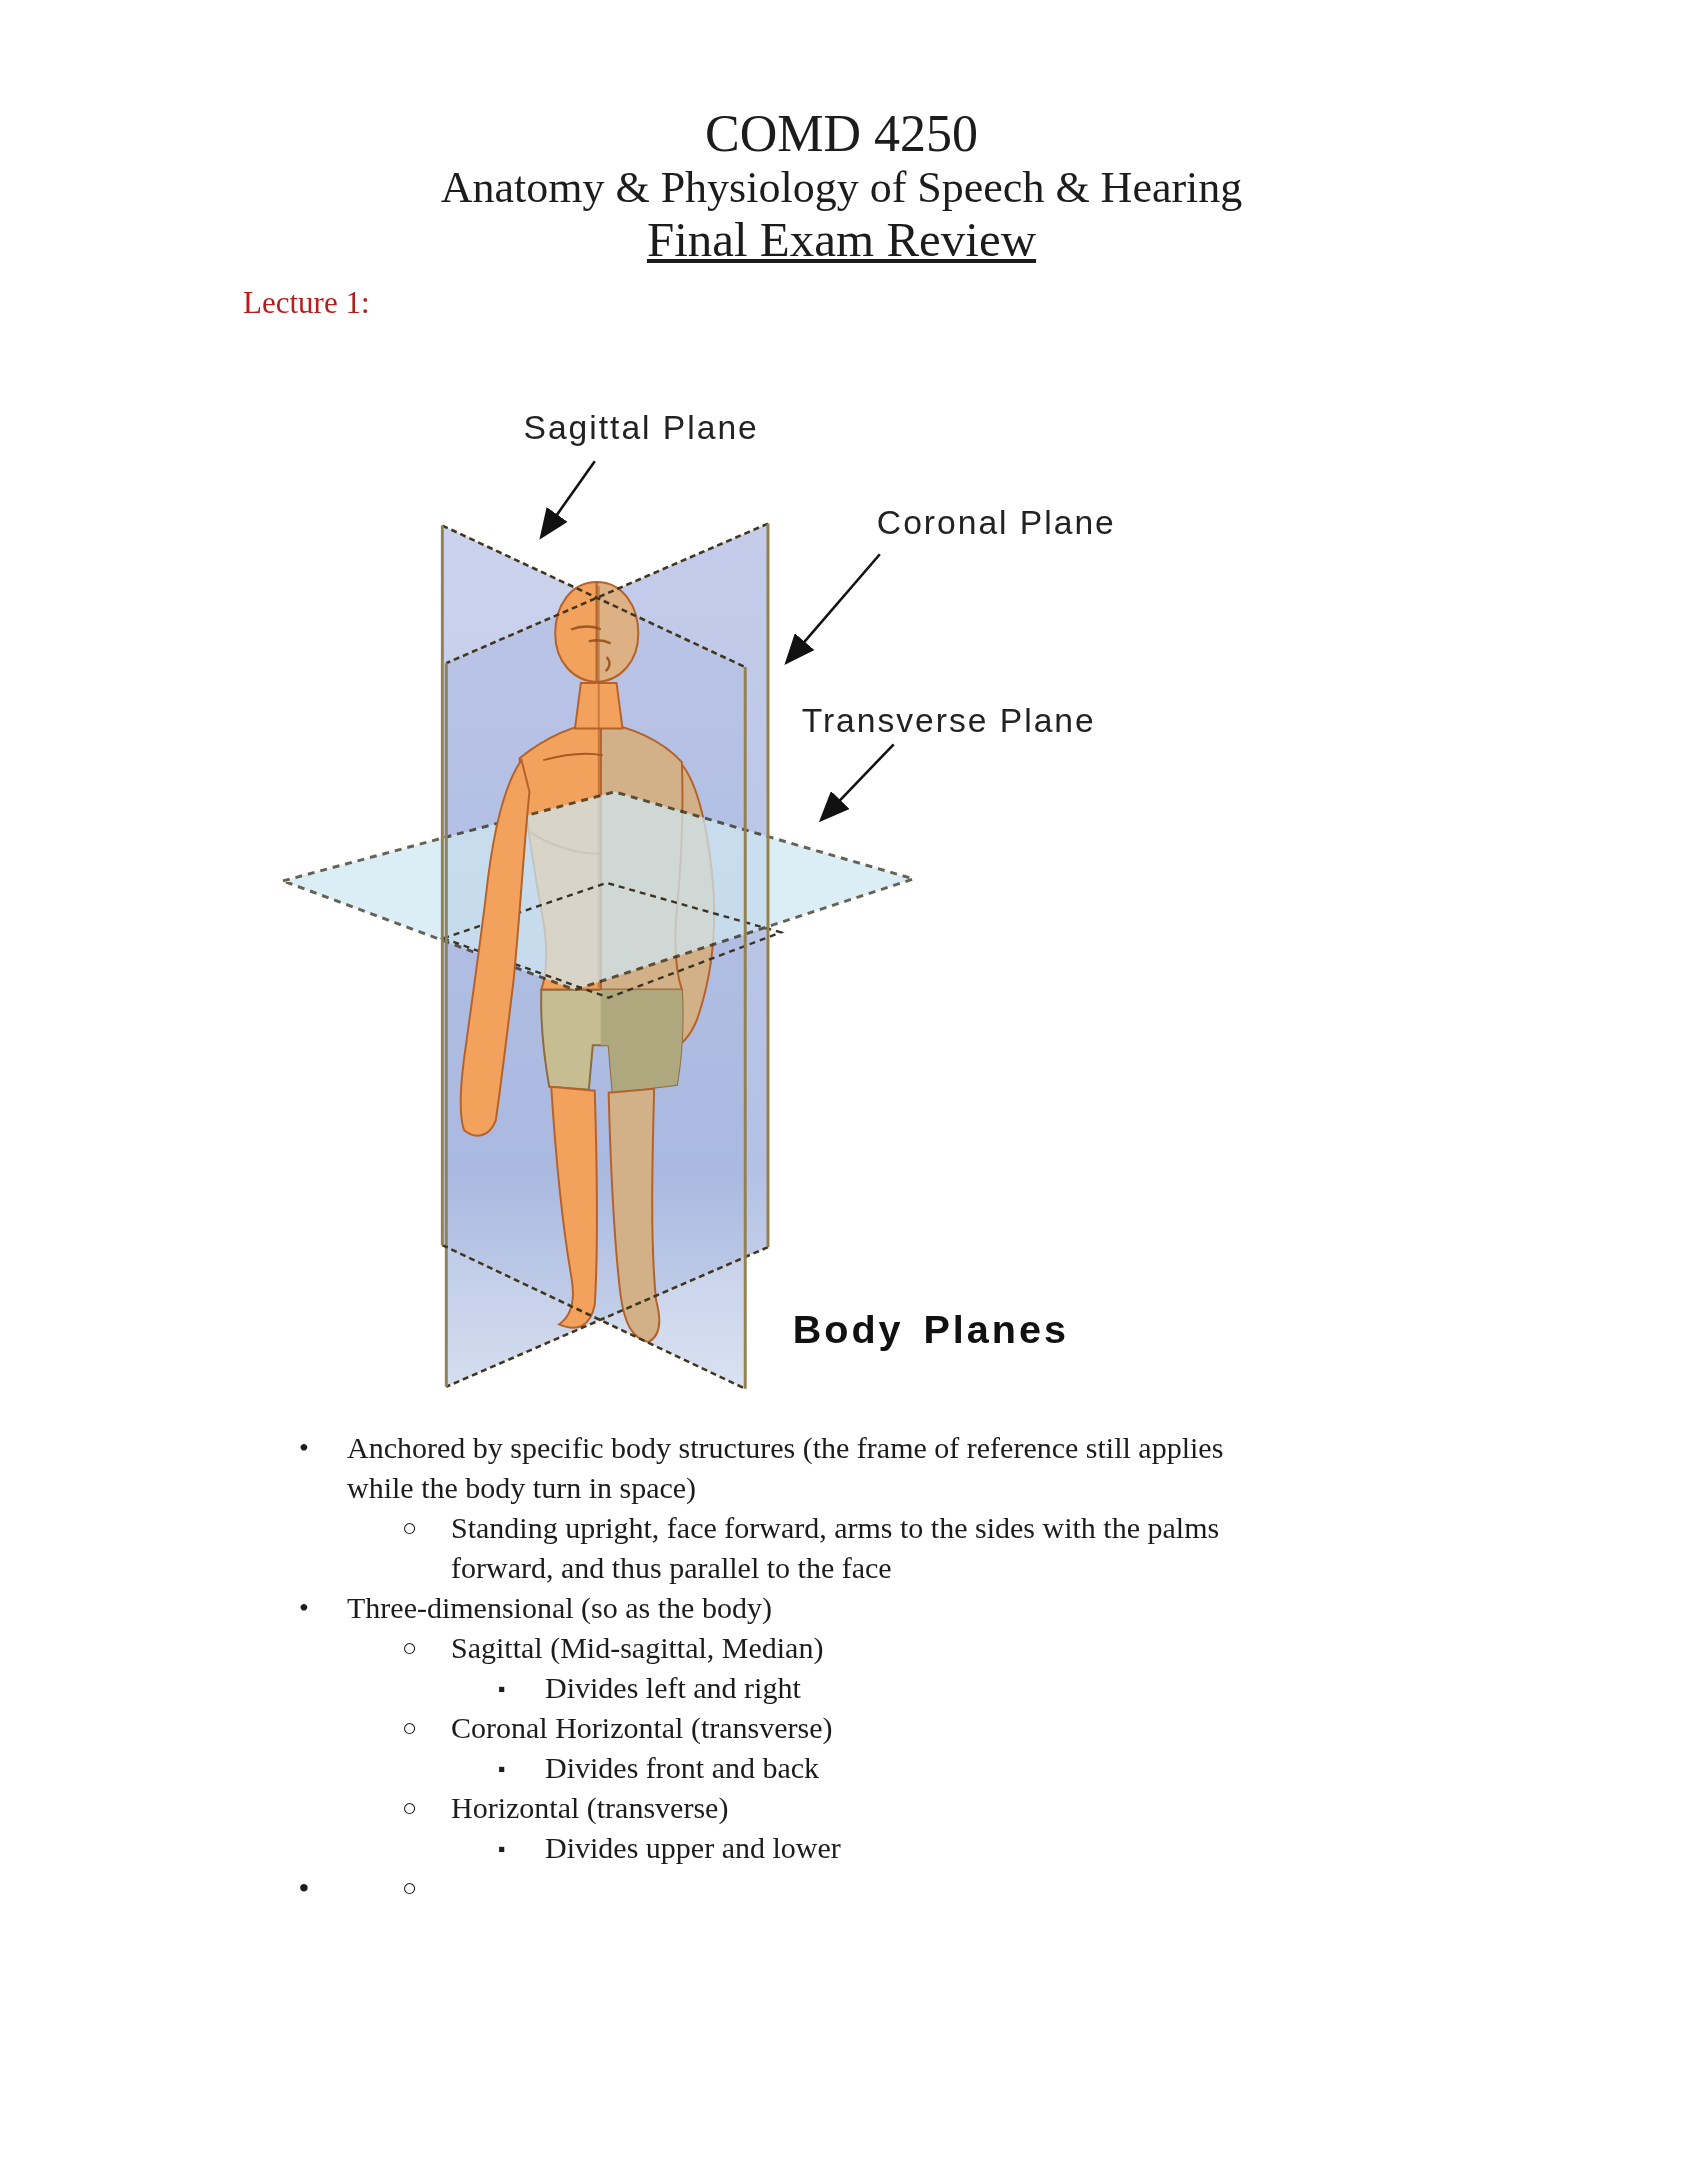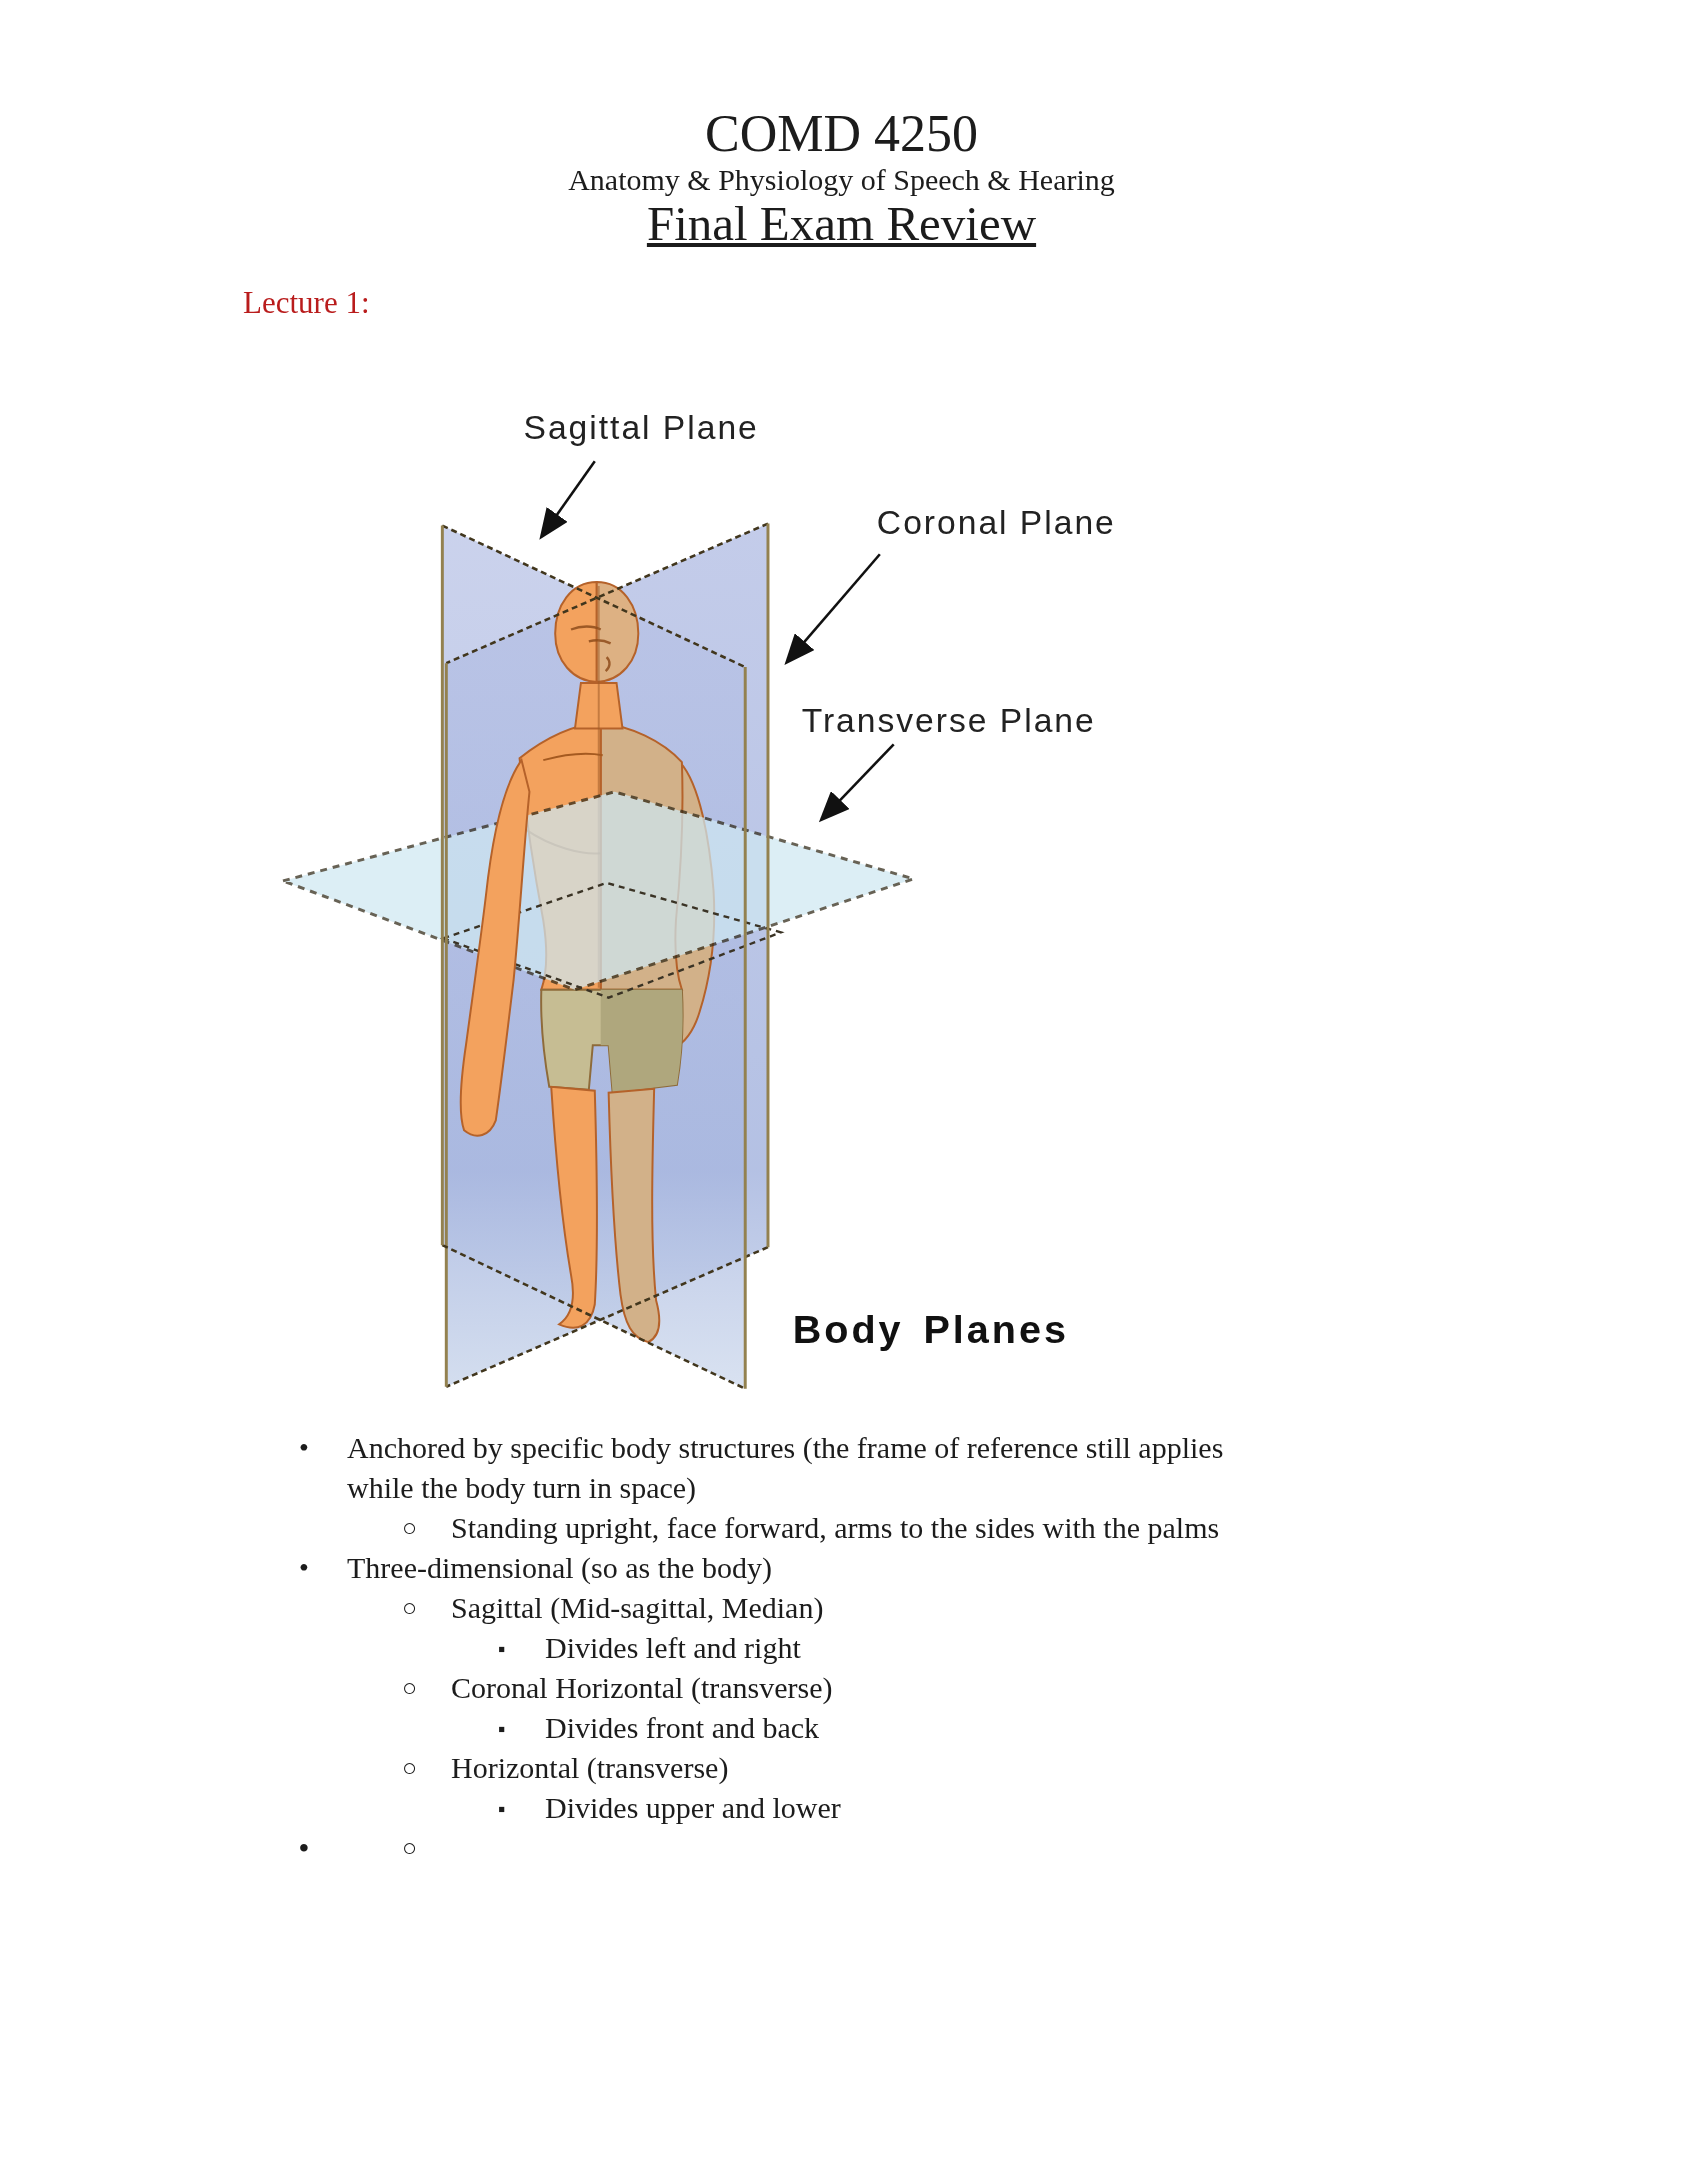--- a/index.html
+++ b/index.html
@@ -16,21 +16,21 @@
     overflow: hidden;
   }
   
   .header {
     position: absolute;
     top: 105px; left: 0; width: 1683px;
     text-align: center;
     line-height: 1.12;
   }
   .course-code   { font-size: 52px; }
-  .course-name   { font-size: 30px; }
+  .course-name   { font-size: 44px; }
   .doc-title     { font-size: 49px; text-decoration: underline; }
   
   .lecture-label {
     position: absolute;
     left: 243px; top: 285px;
     font-size: 31px;
     color: #b91c1c;
   }
   
   #figure-svg {
@@ -168,20 +168,21 @@
     <text x="809" y="740" class="fig-label">Transverse Plane</text>
     <line x1="902" y1="752" x2="830" y2="827" stroke="#111" stroke-width="2.6" marker-end="url(#ah)"></line>
 
     <text x="800" y="1357" class="fig-caption">Body Planes</text>
   </svg>
 
   <div class="bullets">
       <div class="brow l1"><span class="marker">•</span><span>Anchored by specific body structures (the frame of reference still applies</span></div>
       <div class="brow l1"><span>while the body turn in space)</span></div>
       <div class="brow l2"><span class="marker">○</span><span>Standing upright, face forward, arms to the sides with the palms</span></div>
+      <div class="brow l2"><span>forward, and thus parallel to the face</span></div>
       <div class="brow l1"><span class="marker">•</span><span>Three-dimensional (so as the body)</span></div>
       <div class="brow l2"><span class="marker">○</span><span>Sagittal (Mid-sagittal, Median)</span></div>
       <div class="brow l3"><span class="marker">▪</span><span>Divides left and right</span></div>
       <div class="brow l2"><span class="marker">○</span><span>Coronal Horizontal (transverse)</span></div>
       <div class="brow l3"><span class="marker">▪</span><span>Divides front and back</span></div>
       <div class="brow l2"><span class="marker">○</span><span>Horizontal (transverse)</span></div>
       <div class="brow l3"><span class="marker">▪</span><span>Divides upper and lower</span></div>
       <div class="brow l1 bold"><span class="marker">•</span></div>
       <div class="brow l2 bold"><span class="marker">○</span></div>
     </div>

